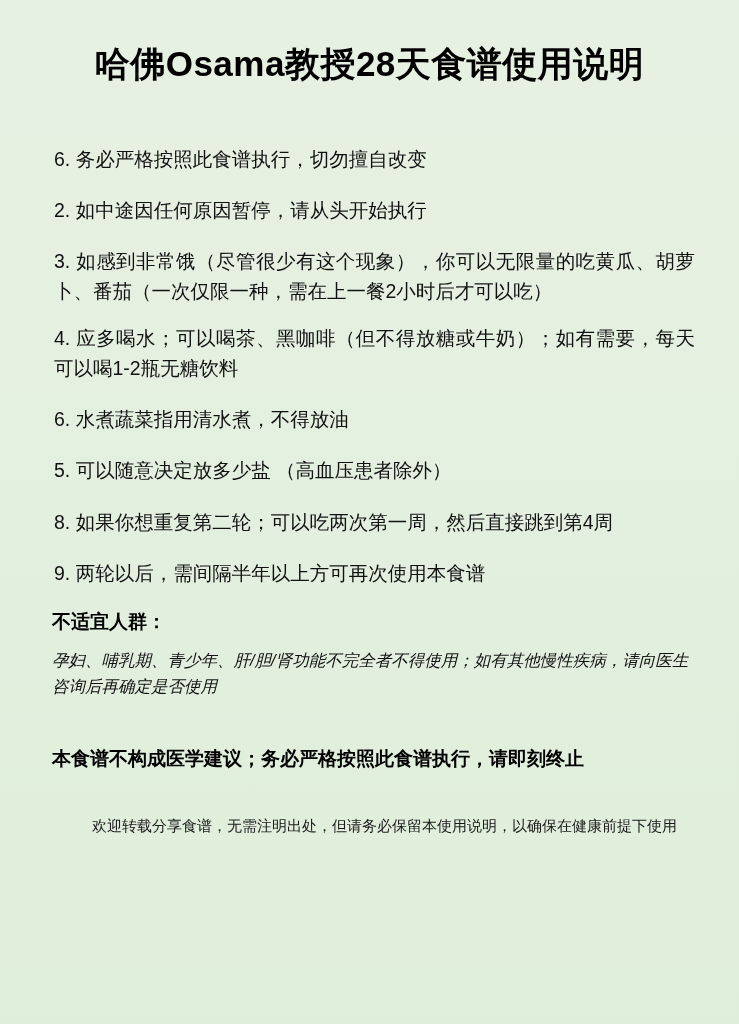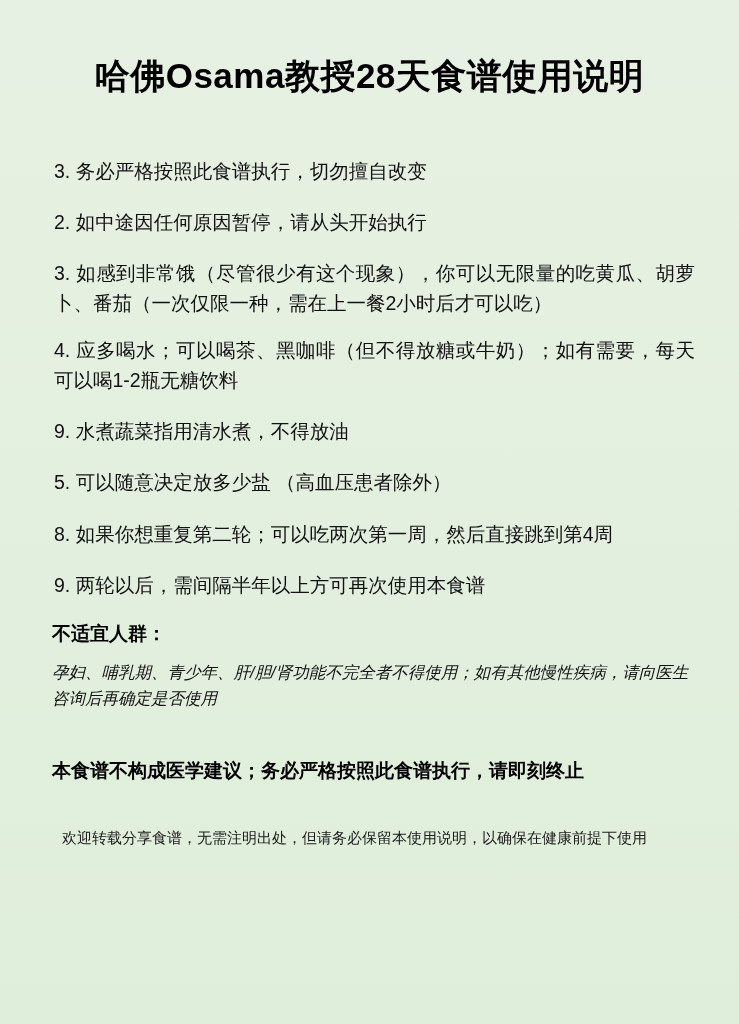--- a/index.html
+++ b/index.html
@@ -13,21 +13,21 @@
     font-family: "Liberation Sans", sans-serif;
     color: #111111;
     overflow: hidden;
   }
   .page {
     position: relative;
     width: 739px;
     height: 1024px;
     box-sizing: border-box;
     background: linear-gradient(180deg, #e7f1e3 0%, #e2efde 60%, #dfeeda 100%);
-    padding: 16px 44px;
+    padding: 4px 44px;
   }
   .title {
     text-align: center;
     font-size: 35px;
     font-weight: bold;
     letter-spacing: 0.5px;
     color: #000000;
     padding-top: 38px;
     line-height: 1.25;
   }
@@ -67,36 +67,36 @@
     font-size: 19px;
     font-weight: bold;
     color: #000000;
   }
   .footer {
     margin-top: 42px;
     padding: 0 18px;
     font-size: 15px;
     line-height: 1.6;
     color: #1a1a1a;
-    text-align: left;
+    text-align: right;
   }
 </style>
 </head>
 <body>
 
 <div class="page">
 
   <div class="title">哈佛Osama教授28天食谱使用说明</div>
 
   <div class="rules">
-    <div class="rule">3. 务必严格按照此食谱执行，切勿擅自改变</div>
+    <div class="rule">6. 务必严格按照此食谱执行，切勿擅自改变</div>
     <div class="rule">2. 如中途因任何原因暂停，请从头开始执行</div>
     <div class="rule tight">3. 如感到非常饿（尽管很少有这个现象），你可以无限量的吃黄瓜、胡萝卜、番茄（一次仅限一种，需在上一餐2小时后才可以吃）</div>
     <div class="rule">4. 应多喝水；可以喝茶、黑咖啡（但不得放糖或牛奶）；如有需要，每天可以喝1-2瓶无糖饮料</div>
-    <div class="rule">9. 水煮蔬菜指用清水煮，不得放油</div>
+    <div class="rule">6. 水煮蔬菜指用清水煮，不得放油</div>
     <div class="rule">5. 可以随意决定放多少盐 （高血压患者除外）</div>
     <div class="rule">8. 如果你想重复第二轮；可以吃两次第一周，然后直接跳到第4周</div>
     <div class="rule">9. 两轮以后，需间隔半年以上方可再次使用本食谱</div>
   </div>
 
   <div class="section">
     <div class="section-heading">不适宜人群：</div>
     <div class="section-body">孕妇、哺乳期、青少年、肝/胆/肾功能不完全者不得使用；如有其他慢性疾病，请向医生咨询后再确定是否使用</div>
   </div>
 

